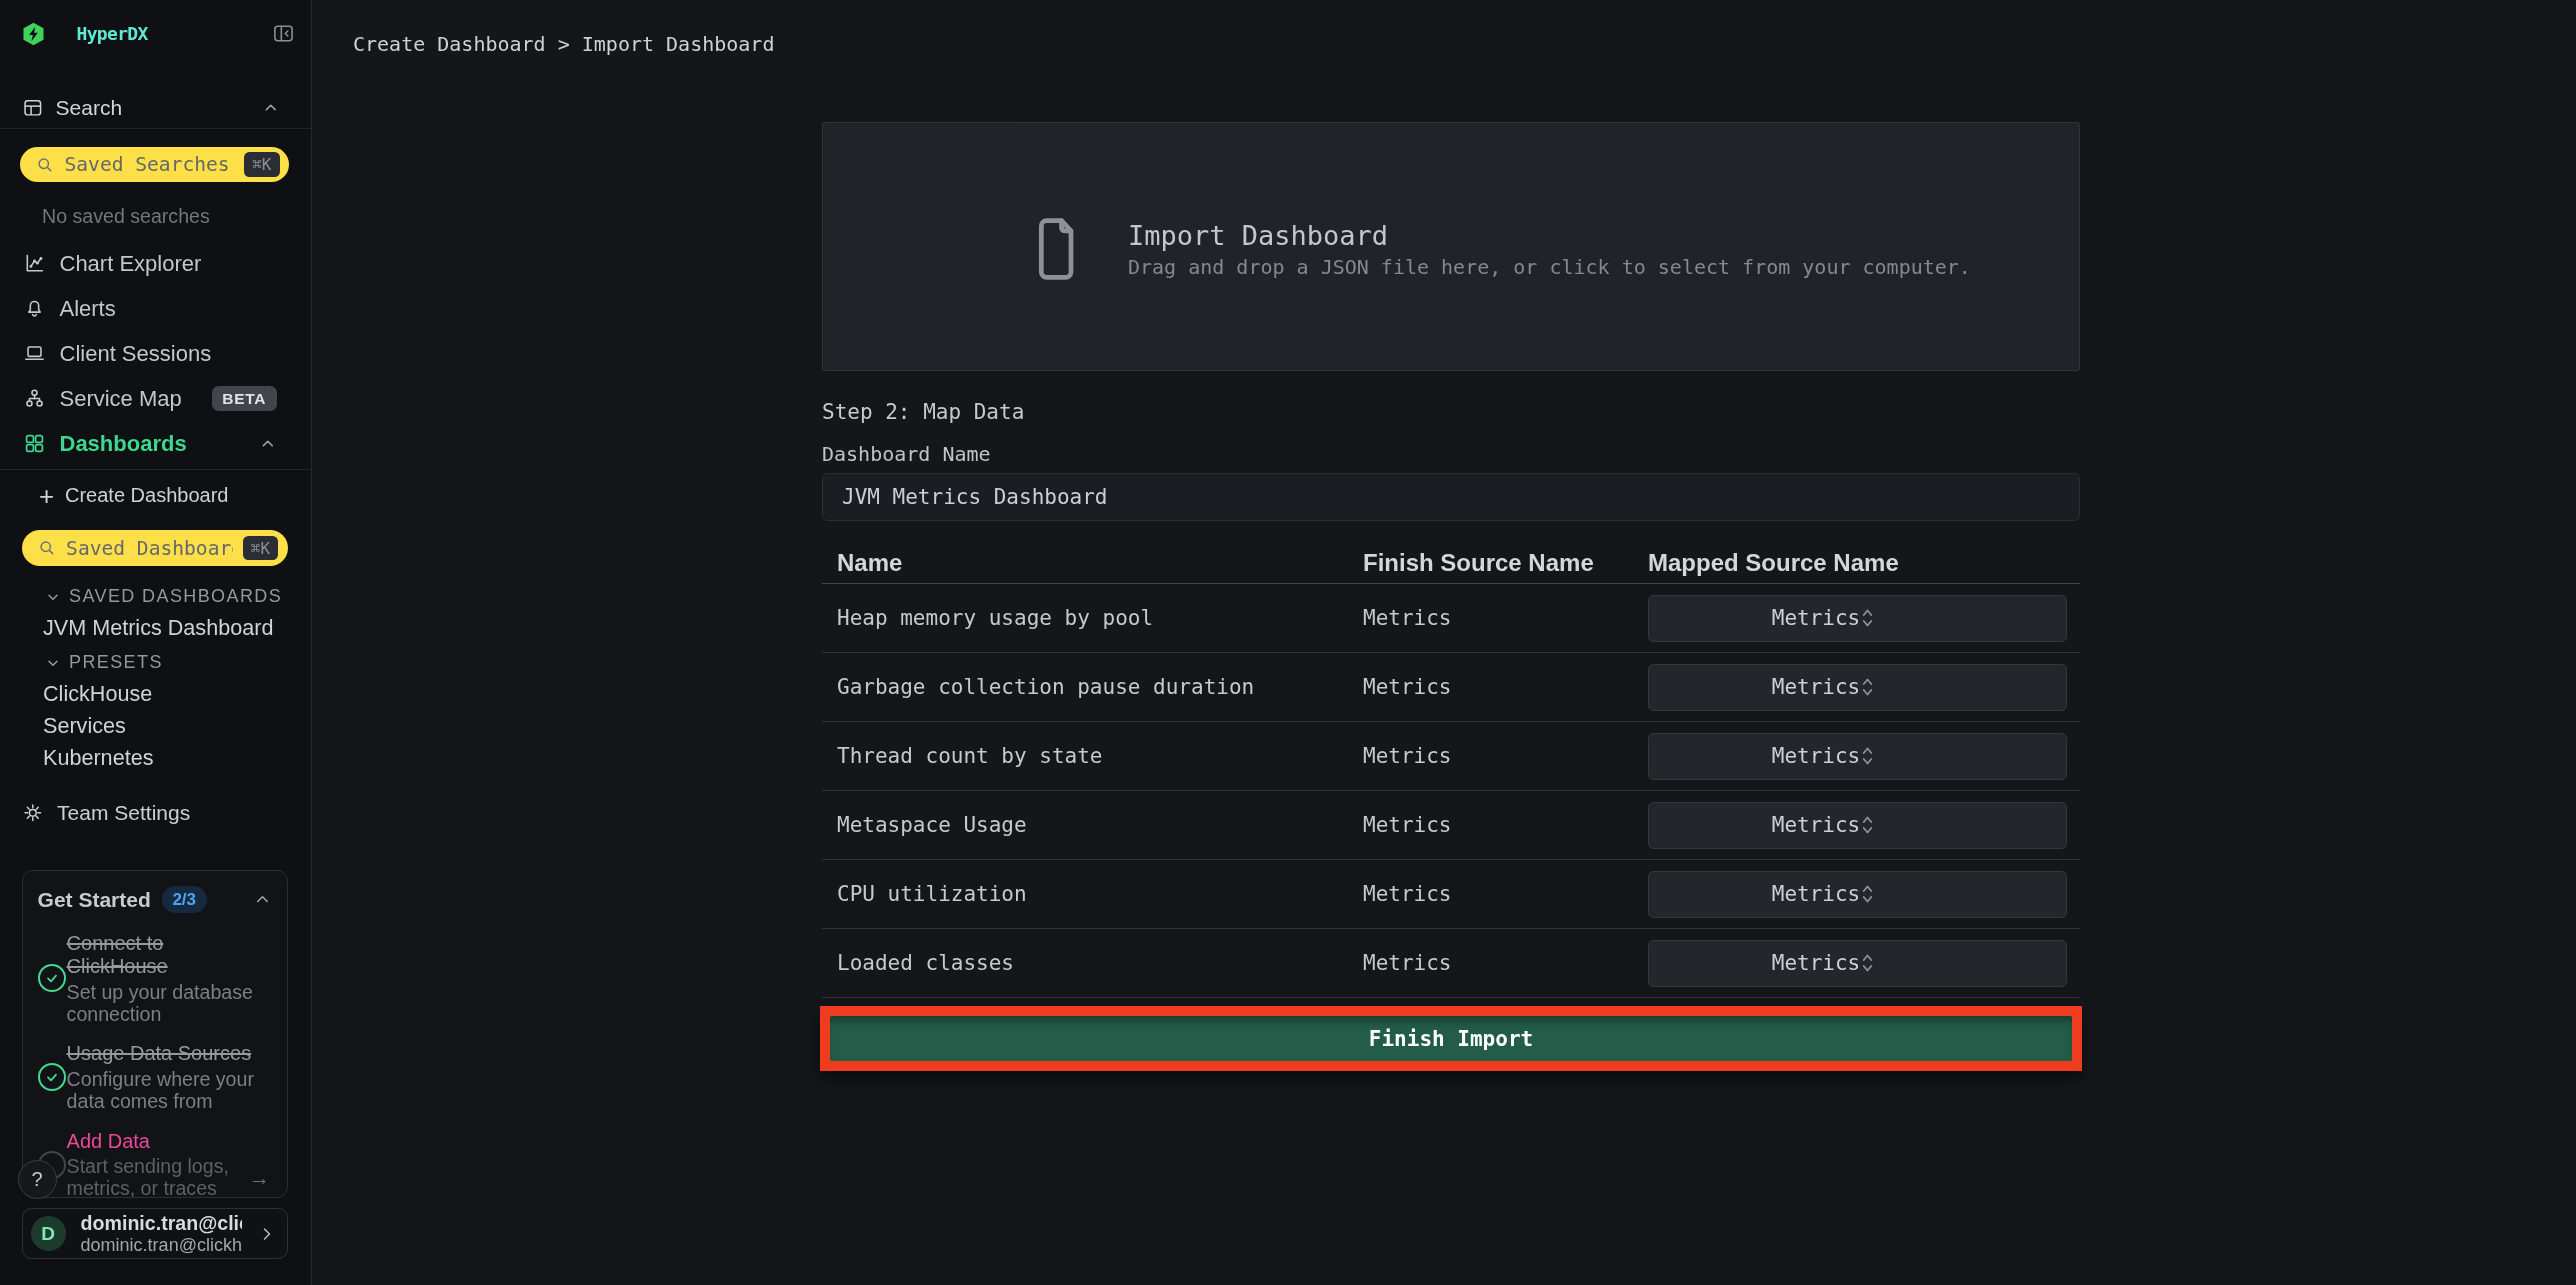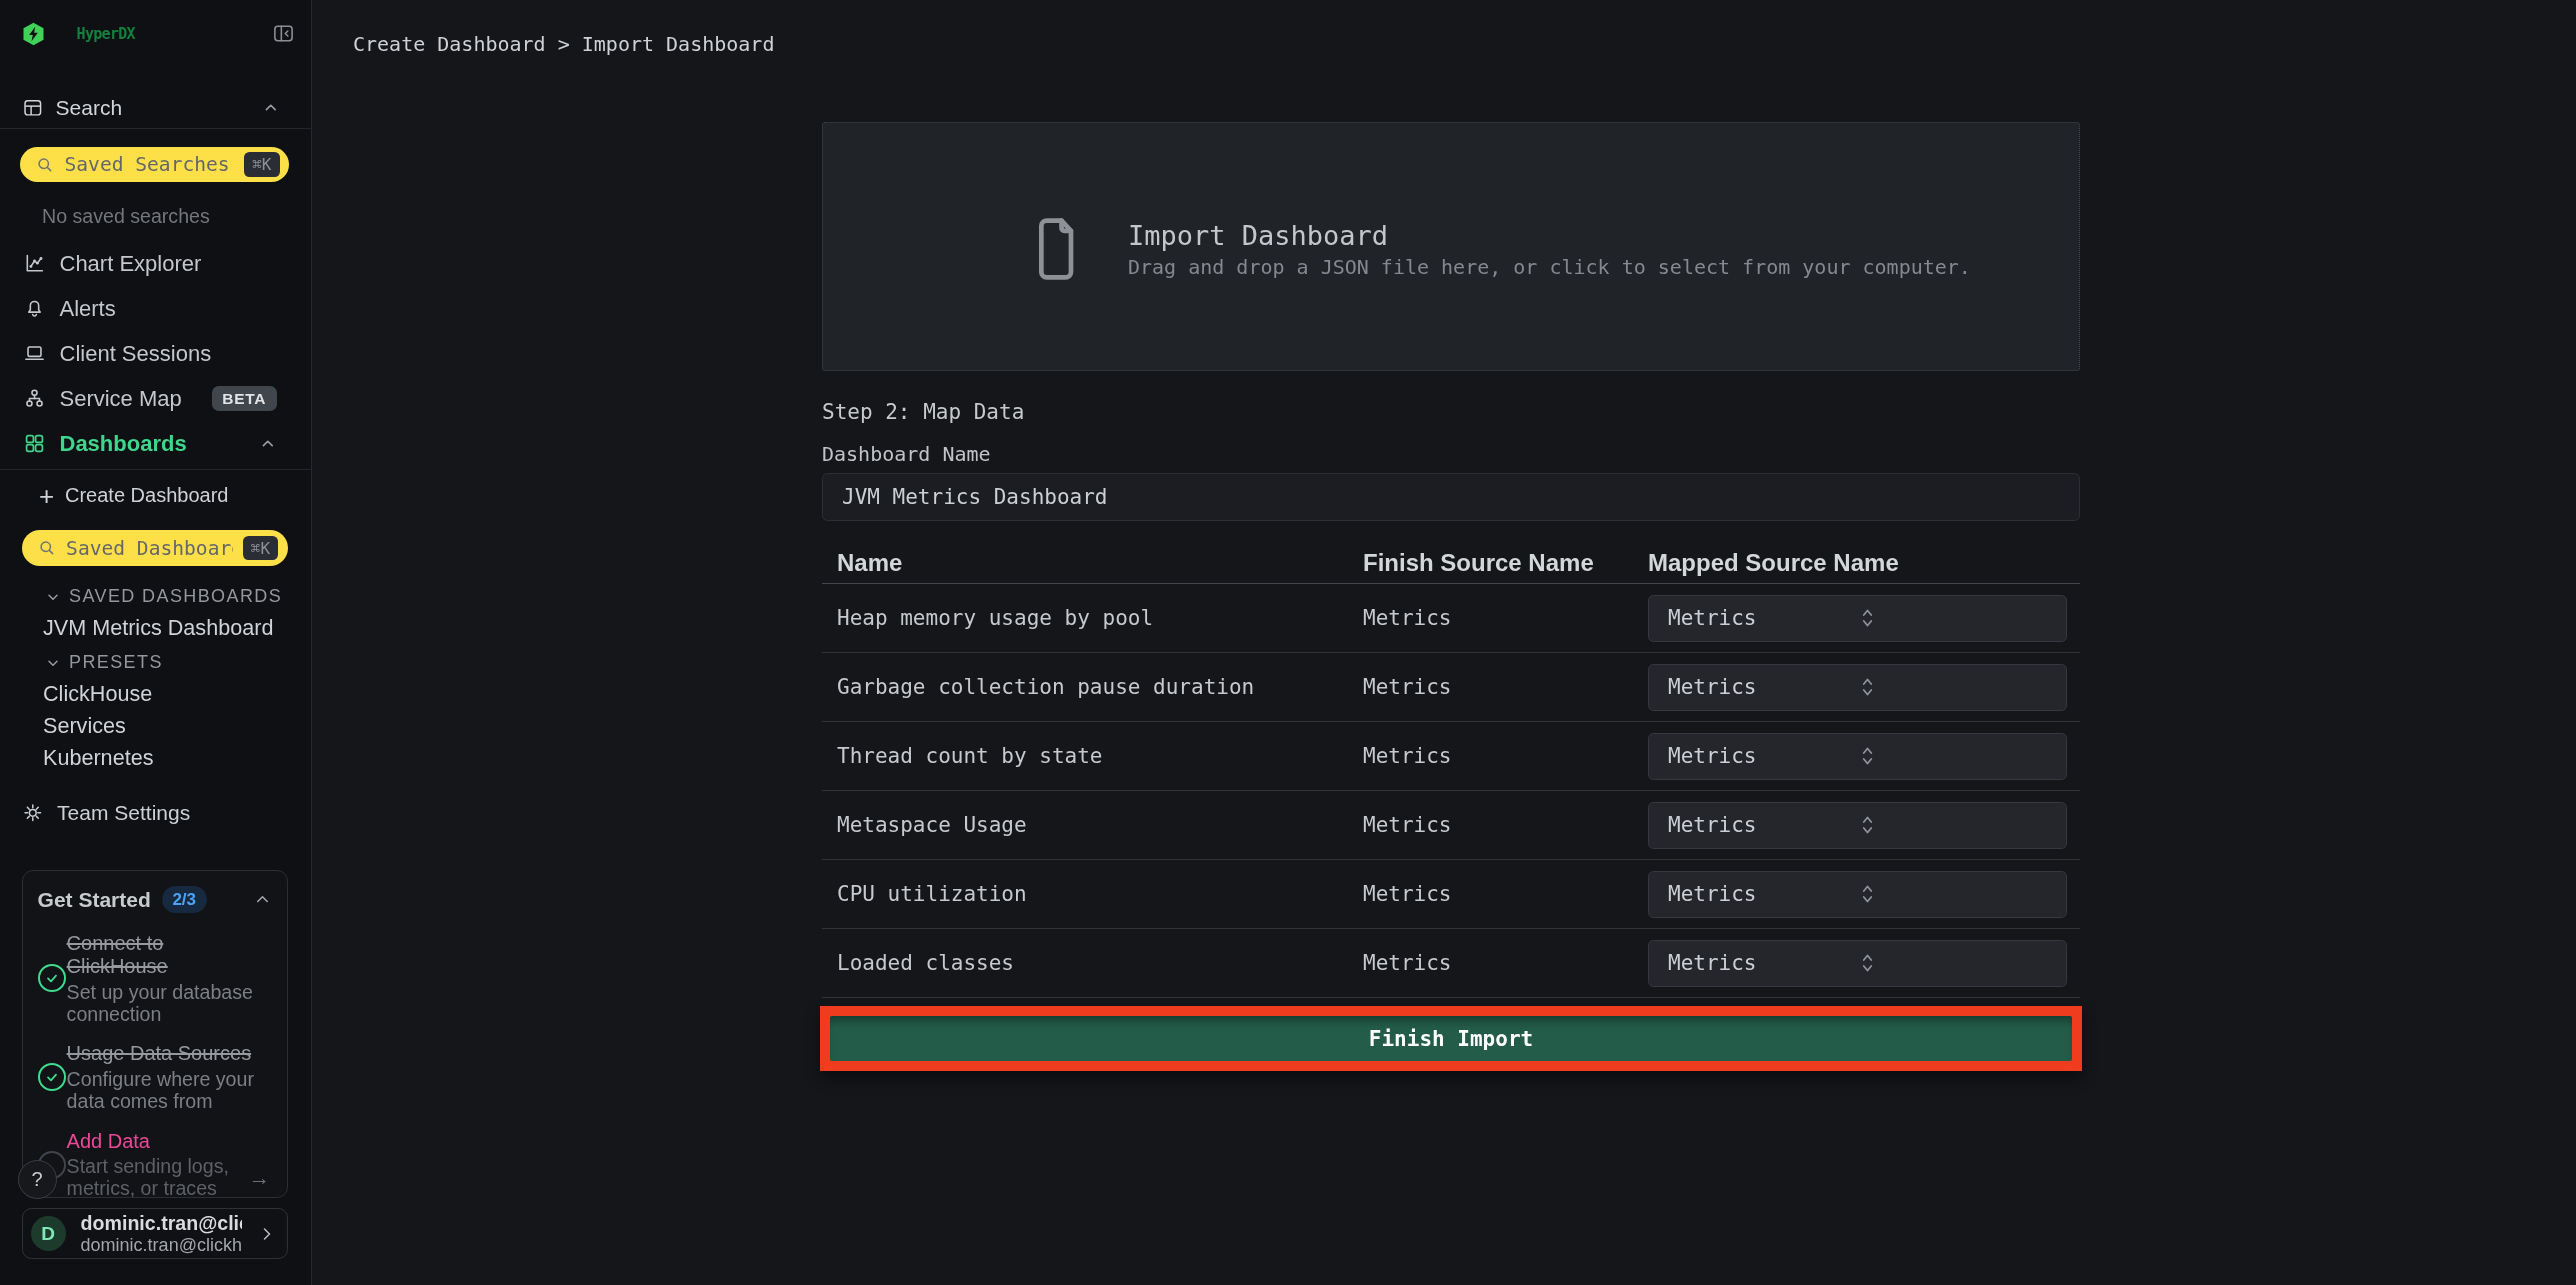--- a/index.html
+++ b/index.html
@@ -4,21 +4,21 @@
 <style>
   html,body{margin:0;padding:0;background:#0b0c0e;}
   *{box-sizing:border-box;}
   .canvas{position:relative;width:2576px;height:1285px;background:#15161a;overflow:hidden;
           font-family:"Liberation Sans",sans-serif;color:#c4c7cb;}
 
   
   .sidebar{position:absolute;left:0;top:0;width:312px;height:1285px;background:#0f1013;
            border-right:1.4px solid #26292e;}
   .logo-row{position:absolute;left:21.6px;top:17.6px;right:16px;height:32px;display:flex;align-items:center;gap:12px;}
-  .logo-text{font-family:"DejaVu Sans Mono",monospace;font-weight:bold;font-size:15px;color:#15803d;letter-spacing:-0.7px;padding-left:20px;}
+  .logo-text{font-family:"DejaVu Sans Mono",monospace;font-weight:bold;font-size:18px;color:#5eead4;letter-spacing:-0.7px;padding-left:20px;}
   .collapse-btn{margin-left:auto;color:#8b8e94;display:flex;cursor:pointer;}
   .sec-header{position:absolute;left:0;right:0;height:32px;display:flex;align-items:center;gap:12px;
               padding:0 31px 0 22px;font-size:21px;color:#d2d5d9;cursor:pointer;}
   .sec-header .chev{margin-left:auto;color:#9a9da3;display:flex;}
   .divider{position:absolute;left:0;right:0;height:0;border-top:1.4px solid #222529;}
   .pill-input{position:absolute;left:20px;width:269px;height:35px;background:#fde047;border-radius:19px;
               display:flex;align-items:center;gap:9.5px;padding:0 9.5px 0 15px;cursor:text;}
   .pill-input .ph{font-family:"DejaVu Sans Mono",monospace;font-size:19.6px;color:#64676d;flex:1;white-space:nowrap;overflow:hidden;}
   .pill-input .kbd{font-family:"DejaVu Sans Mono",monospace;font-size:16px;color:#8d9096;background:#2a2d33;
                    border-radius:5.4px;padding:2.7px 8px;}
@@ -97,21 +97,21 @@
                font-size:20px;color:#c0c3c7;}
   .text-input{position:absolute;left:510px;top:407px;width:1258px;height:48px;background:#1b1d22;
               border:1.4px solid #2b2e34;border-radius:5.4px;display:flex;align-items:center;
               padding-left:19px;cursor:text;}
   .text-input span{font-family:"DejaVu Sans Mono",monospace;font-size:21px;color:#ccd0d4;}
 
   .table{position:absolute;left:510px;top:479px;width:1258px;}
   .thead{position:relative;height:39px;border-bottom:1.4px solid #42454b;}
   .th{position:absolute;top:4px;font-family:Liberation Sans, sans-serif;font-size:24px;font-weight:bold;color:#d4d7da;}
   .th.c0{left:15px;} .th.c1{left:541px;} .th.c2{left:826px;}
-  .trow{position:relative;height:69px;border-bottom:1.4px solid #303338;}
+  .trow{position:relative;height:69px;border-bottom:1.4px solid #303338;text-align:right;}
   .cell{position:absolute;top:50%;transform:translateY(-50%);font-family:"DejaVu Sans Mono",monospace;
         font-size:21px;color:#c6c9cd;}
   .cell.c0{left:15px;} .cell.c1{left:541px;}
   .select{position:absolute;left:826px;top:10.8px;width:419px;height:47px;background:#24262c;
           border:1.4px solid #35383f;border-radius:5.4px;display:flex;align-items:center;
           padding:0 13.5px 0 19px;cursor:pointer;}
   .select span{font-family:"DejaVu Sans Mono",monospace;font-size:21px;color:#ccd0d4;flex:1;}
   .select .updown{display:flex;color:#8f9298;}
 
   .ann-frame{position:absolute;left:508px;top:940px;width:1262px;height:65px;background:#ef3b1e;

